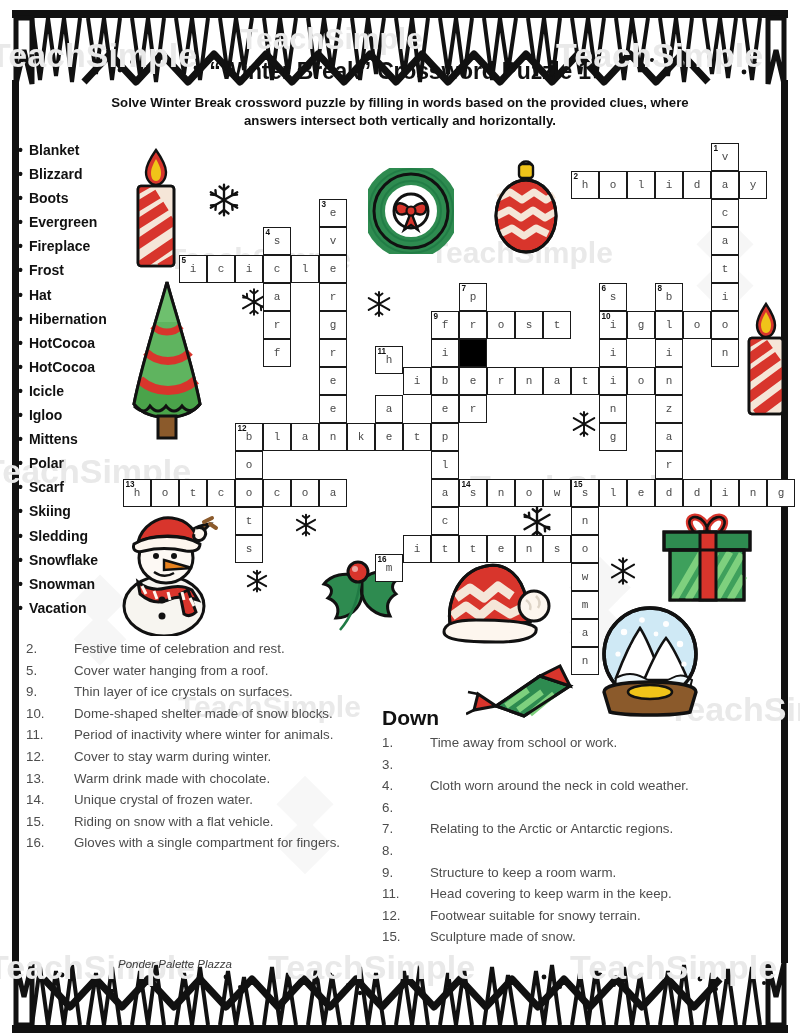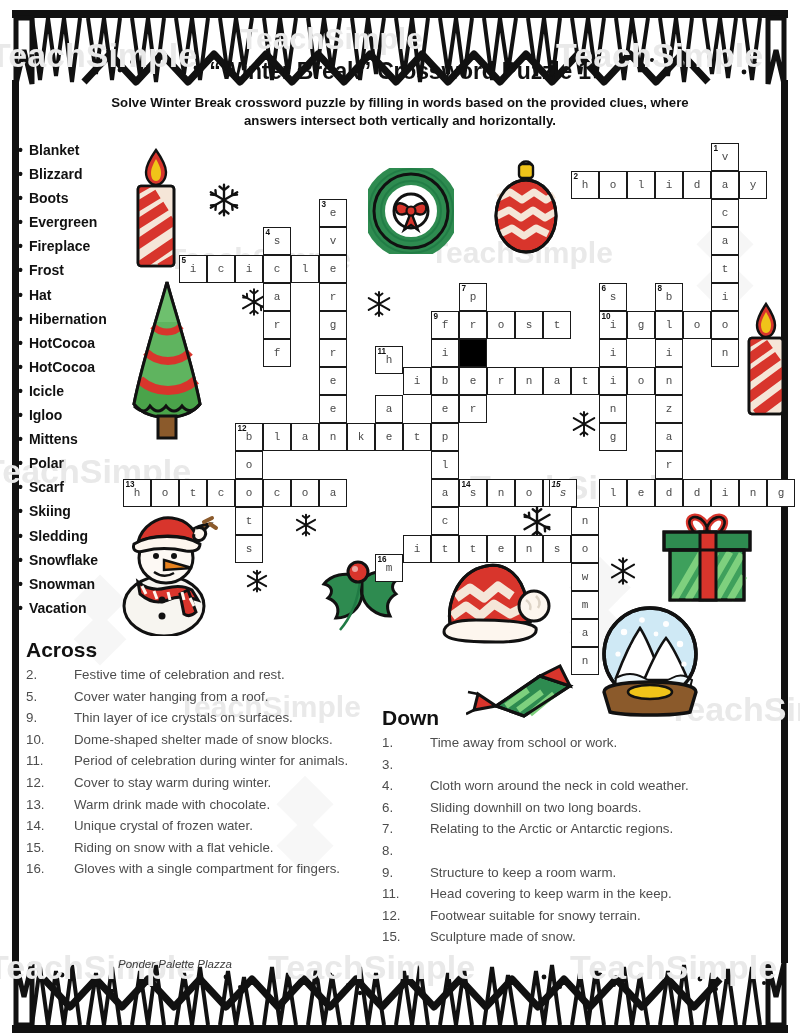--- a/index.html
+++ b/index.html
@@ -702,21 +702,21 @@
       </div>
       <div class="cell" style="left: 487px; top: 479px;">
         <span class="letter">n</span>
       </div>
       <div class="cell" style="left: 515px; top: 479px;">
         <span class="letter">o</span>
       </div>
       <div class="cell" style="left: 543px; top: 479px;">
         <span class="letter">w</span>
       </div>
-      <div class="cell" style="left: 549px; top: 479px; font-style: italic;">
+      <div class="cell" style="left: 571px; top: 479px;">
         <span class="num">15</span>
         <span class="letter">s</span>
       </div>
       <div class="cell" style="left: 599px; top: 479px;">
         <span class="letter">l</span>
       </div>
       <div class="cell" style="left: 627px; top: 479px;">
         <span class="letter">e</span>
       </div>
       <div class="cell" style="left: 683px; top: 479px;">
@@ -764,41 +764,40 @@
       </div>
       <div class="cell" style="left: 515px; top: 535px;">
         <span class="letter">n</span>
       </div>
       <div class="cell" style="left: 543px; top: 535px;">
         <span class="letter">s</span>
       </div>
     </div>
 
   <div id="across">
-    <div class="clue-head">Across</div>
     <div id="across-list">
         <div class="clue">
           <span class="cn">2.</span>
           <span class="ct">Festive time of celebration and rest.</span>
         </div>
         <div class="clue">
           <span class="cn">5.</span>
           <span class="ct">Cover water hanging from a roof.</span>
         </div>
         <div class="clue">
           <span class="cn">9.</span>
           <span class="ct">Thin layer of ice crystals on surfaces.</span>
         </div>
         <div class="clue">
           <span class="cn">10.</span>
           <span class="ct">Dome-shaped shelter made of snow blocks.</span>
         </div>
         <div class="clue">
           <span class="cn">11.</span>
-          <span class="ct">Period of celebration during winter for animals.</span>
+          <span class="ct">Period of inactivity where winter for animals.</span>
         </div>
         <div class="clue">
           <span class="cn">12.</span>
           <span class="ct">Cover to stay warm during winter.</span>
         </div>
         <div class="clue">
           <span class="cn">13.</span>
           <span class="ct">Warm drink made with chocolate.</span>
         </div>
         <div class="clue">
@@ -825,21 +824,20 @@
         </div>
         <div class="clue">
           <span class="cn">3.</span>
         </div>
         <div class="clue">
           <span class="cn">4.</span>
           <span class="ct">Cloth worn around the neck in cold weather.</span>
         </div>
         <div class="clue">
           <span class="cn">6.</span>
-          <span class="ct">Sliding downhill on two long boards.</span>
         </div>
         <div class="clue">
           <span class="cn">7.</span>
           <span class="ct">Relating to the Arctic or Antarctic regions.</span>
         </div>
         <div class="clue">
           <span class="cn">8.</span>
         </div>
         <div class="clue">
           <span class="cn">9.</span>

